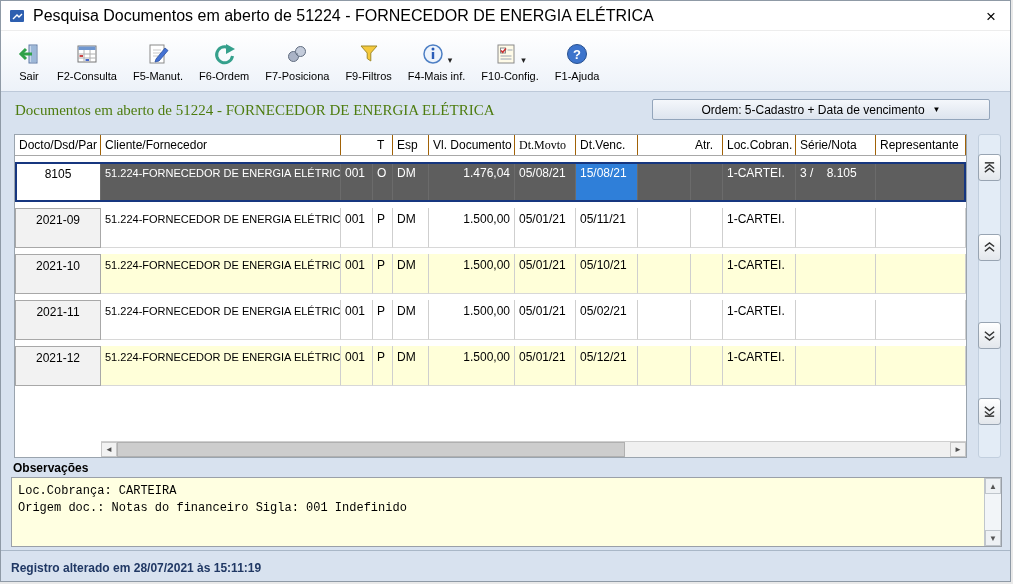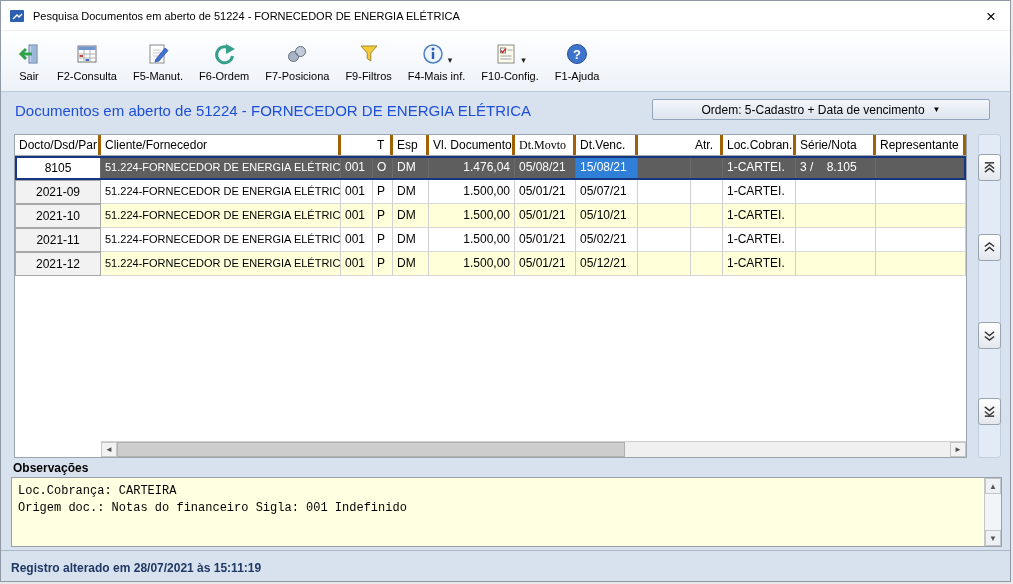--- a/index.html
+++ b/index.html
@@ -3,49 +3,49 @@
 <meta charset="utf-8">
 <style>
   html,body{margin:0;padding:0;background:#e9e9e9;}
   *{box-sizing:border-box;}
   #window{position:relative;width:1011px;height:582px;background:#d8e2ef;border:1px solid #8f9aa6;
           font-family:"Liberation Sans",sans-serif;color:#000;overflow:hidden;}
 
   
   .titlebar{position:absolute;top:0;left:0;right:0;height:30px;background:#ffffff;
             border-bottom:1px solid #ededed;display:flex;align-items:center;padding:0 8px;}
-  .titlebar .title{font-size:11px;margin-left:8px;white-space:nowrap;}
+  .titlebar .title{font-size:16px;margin-left:8px;white-space:nowrap;}
   .close-btn{position:absolute;right:8px;top:4px;width:22px;height:22px;display:flex;
              align-items:center;justify-content:center;font-size:17px;line-height:1;cursor:pointer;}
 
   
   .toolbar{position:absolute;top:30px;left:0;right:0;height:61px;
            background:linear-gradient(#ffffff,#edf2f9);border-bottom:1px solid #bdc9d9;
            display:flex;align-items:flex-start;padding:5px 0 0 8px;}
   .tb-item{display:flex;flex-direction:column;align-items:center;padding:2px 8px;font-size:11px;cursor:pointer;}
   .tb-iconrow{display:flex;align-items:flex-end;height:28px;}
   .tb-item .lbl{margin-top:4px;white-space:nowrap;}
   .dd-arrow{font-size:9px;color:#222;margin-left:3px;margin-bottom:1px;}
 
   
   .content{position:absolute;top:91px;left:0;right:0;bottom:0;background:#d8e2ef;}
-  .section-title{position:absolute;left:14px;top:10px;font-size:15px;color:#1d4ed8;white-space:nowrap;}
+  .section-title{position:absolute;left:14px;top:10px;font-size:15px;color:#4d7c0f;white-space:nowrap;font-family:Liberation Serif, serif;}
   .order-btn{position:absolute;right:20px;top:7px;width:338px;height:21px;
              background:linear-gradient(#f4f7fb,#dde4ee);border:1px solid #93a5bb;border-radius:2px;
              display:flex;align-items:center;justify-content:center;font-size:12px;cursor:pointer;}
   .order-btn .arr{font-size:8px;margin-left:8px;}
 
   
   .table-wrap{position:absolute;left:13px;top:42px;width:953px;height:324px;background:#fff;
               border:1px solid #9aa4ae;overflow:hidden;}
   .thead{display:flex;height:21px;border-bottom:1px solid #a8a8a8;background:#fff;}
-  .th{font-size:12px;line-height:20px;padding:0 4px;border-right:3px solid #a16207;
+  .th{font-size:12px;line-height:20px;padding:0 4px;border-right:1px solid #a16207;
       overflow:hidden;white-space:nowrap;}
   .th-first{text-align:center;}
-  .tr{display:flex;height:24px;}
+  .tr{display:flex;height:40px;margin-top:6px;}
   .td{font-size:12px;line-height:23px;padding:0 4px;border-right:1px solid #cfcfcf;
       border-bottom:1px solid #d8d8d8;overflow:hidden;white-space:pre;background:#fff;}
   .td-first{background:#f2f2f2 !important;border:1px solid #a8a8a8;text-align:center;color:#000 !important;}
   .tr.alt .td{background:#ffffd9;}
   .tr.sel{outline:2px solid #16367f;outline-offset:-2px;}
   .tr.sel .td{background:#5e5e5e;color:#fff;border-right-color:#6b6b6b;border-bottom-color:#5e5e5e;}
   .tr.sel .td-first{background:#ffffff !important;}
   .tr.sel .td.venc-sel{background:#2f7fd9;}
   .col-valor{text-align:right;}
   .col-cliente{font-size:11px;}
@@ -244,21 +244,21 @@
             <div class="td col-rep" style="width: 90px;"></div>
           </div>
           <div class="tr">
             <div class="td col-docto td-first" style="width: 86px;">2021-09</div>
             <div class="td col-cliente" style="width: 240px;">51.224-FORNECEDOR DE ENERGIA ELÉTRICA</div>
             <div class="td col-sig" style="width: 32px;">001</div>
             <div class="td col-t" style="width: 20px;">P</div>
             <div class="td col-esp" style="width: 36px;">DM</div>
             <div class="td col-valor" style="width: 86px;">1.500,00</div>
             <div class="td col-dt_movto" style="width: 61px;">05/01/21</div>
-            <div class="td col-dt_venc" style="width: 62px;">05/07/21</div>
+            <div class="td col-dt_venc" style="width: 62px;">05/11/21</div>
             <div class="td col-dt_pgto" style="width: 53px;"></div>
             <div class="td col-atr" style="width: 32px;"></div>
             <div class="td col-loc" style="width: 73px;">1-CARTEI.</div>
             <div class="td col-serie" style="width: 80px;"></div>
             <div class="td col-rep" style="width: 90px;"></div>
           </div>
           <div class="tr alt">
             <div class="td col-docto td-first" style="width: 86px;">2021-10</div>
             <div class="td col-cliente" style="width: 240px;">51.224-FORNECEDOR DE ENERGIA ELÉTRICA</div>
             <div class="td col-sig" style="width: 32px;">001</div>

